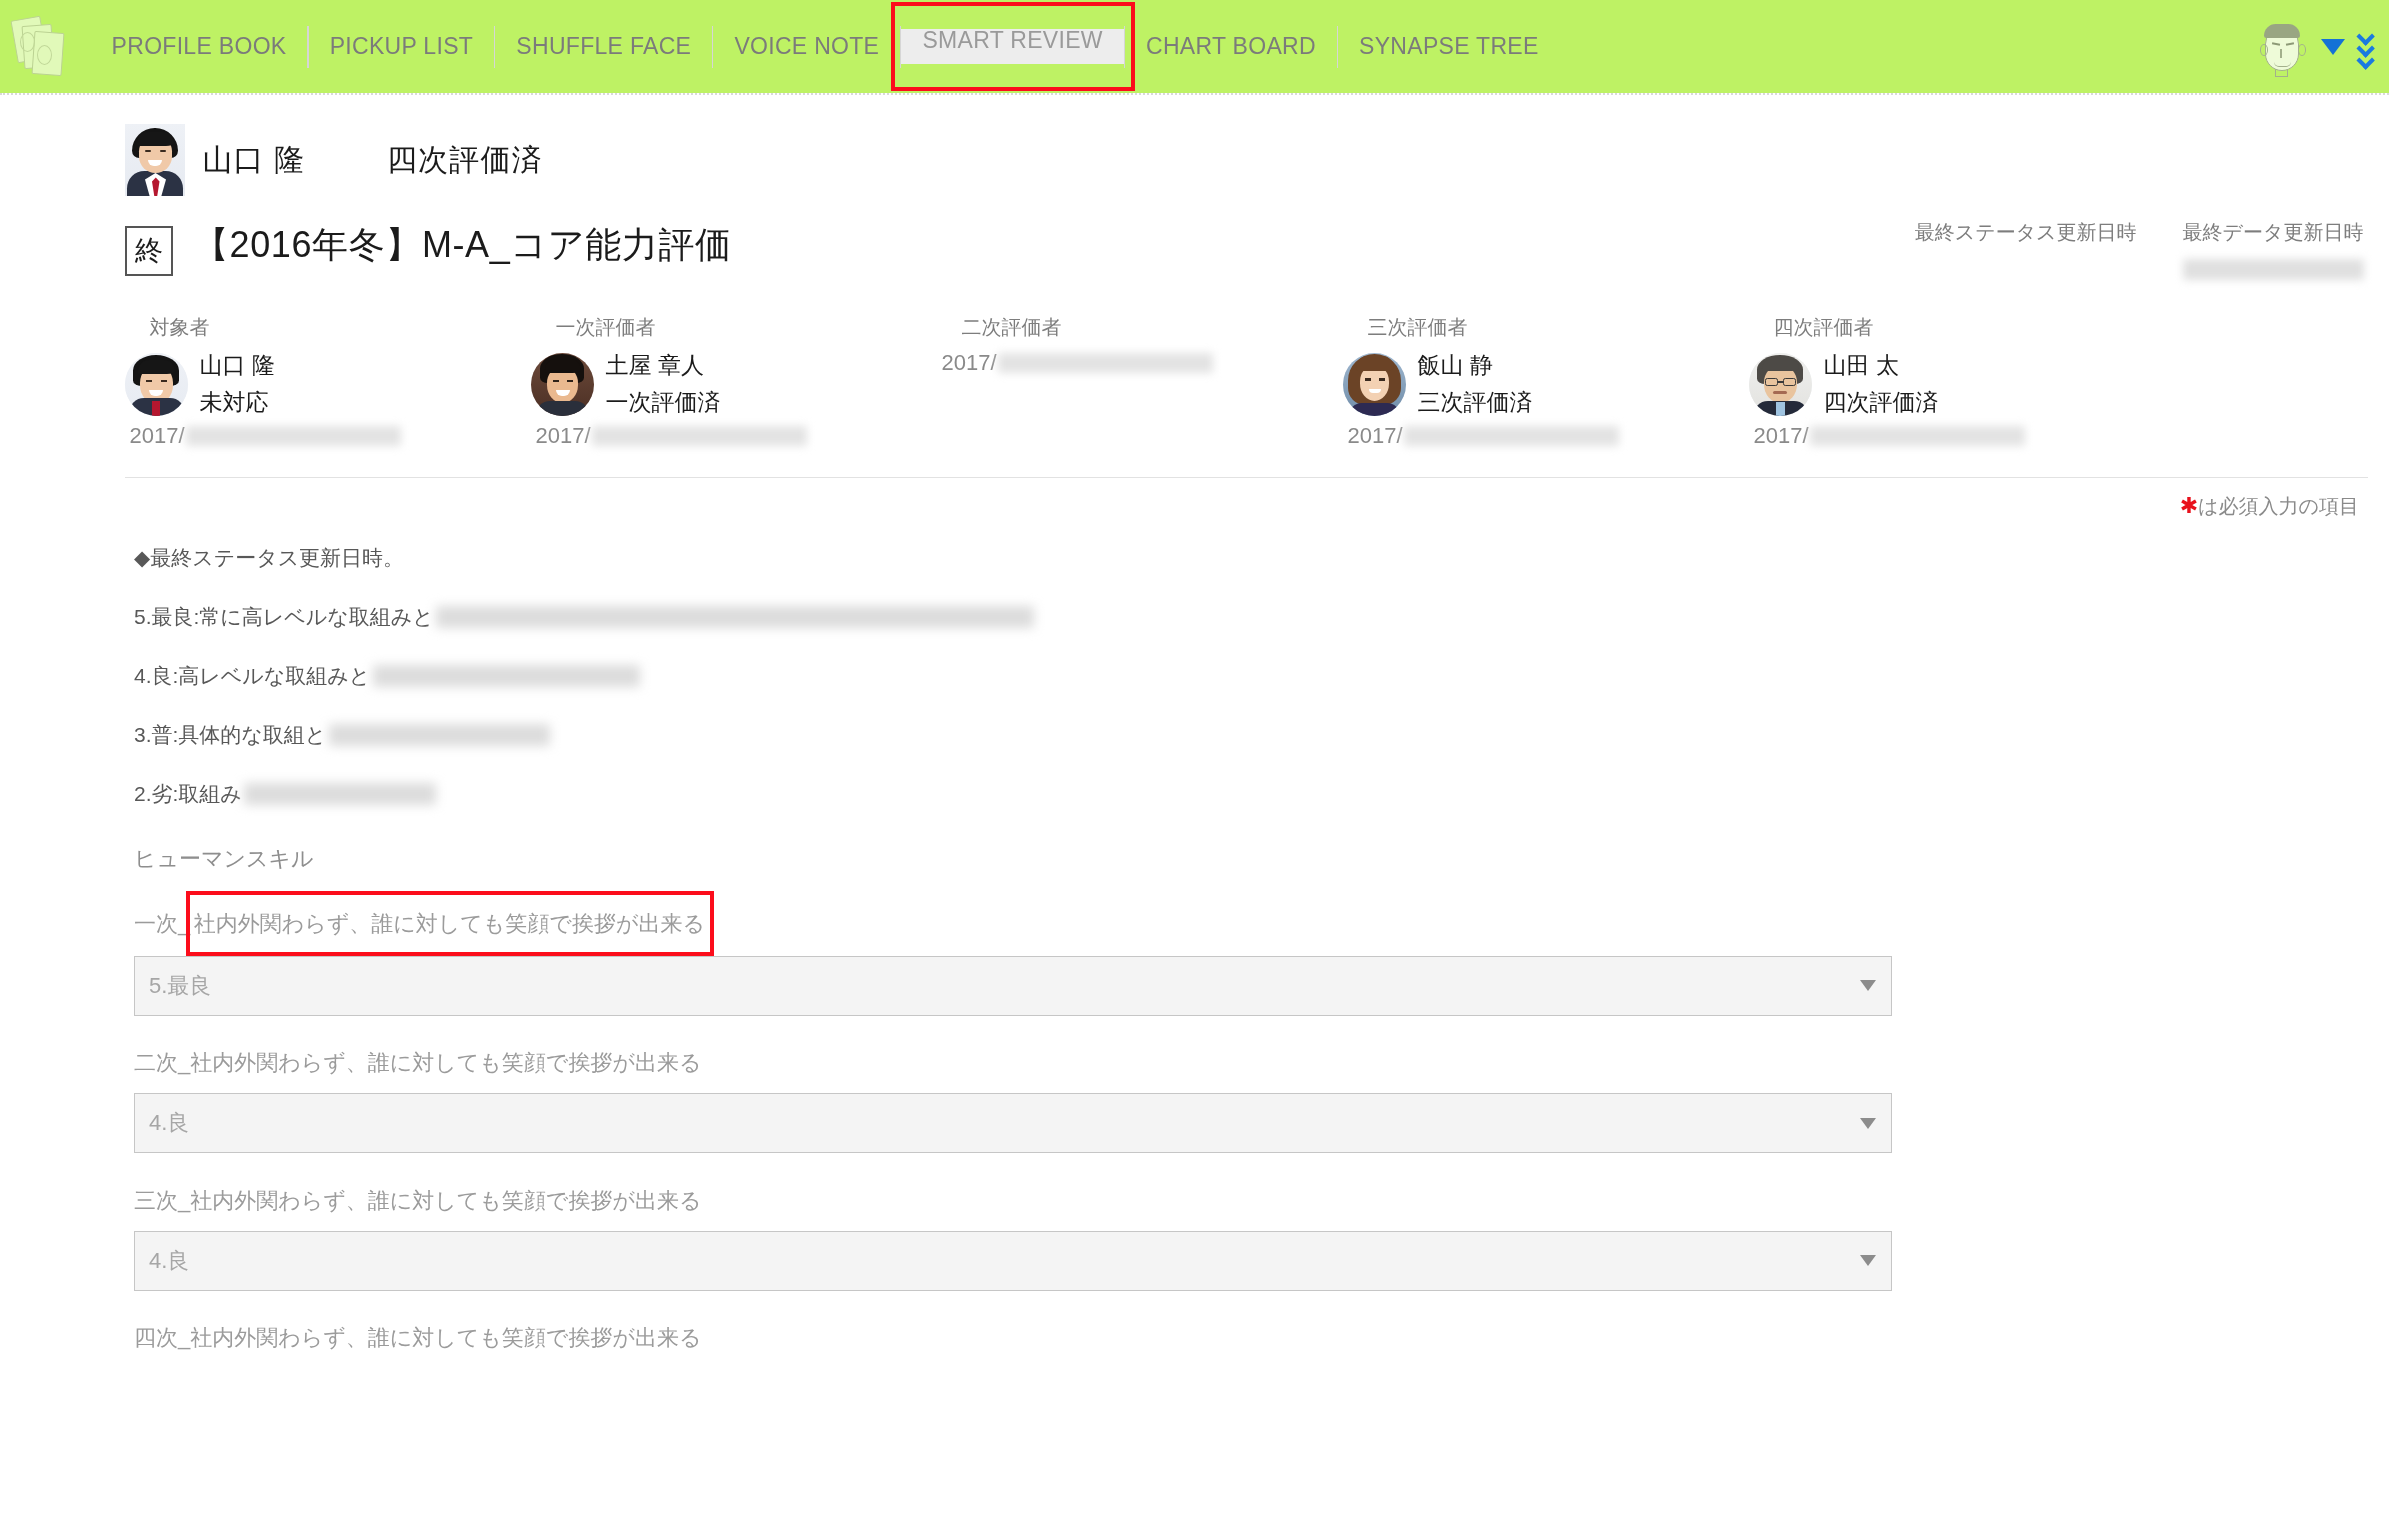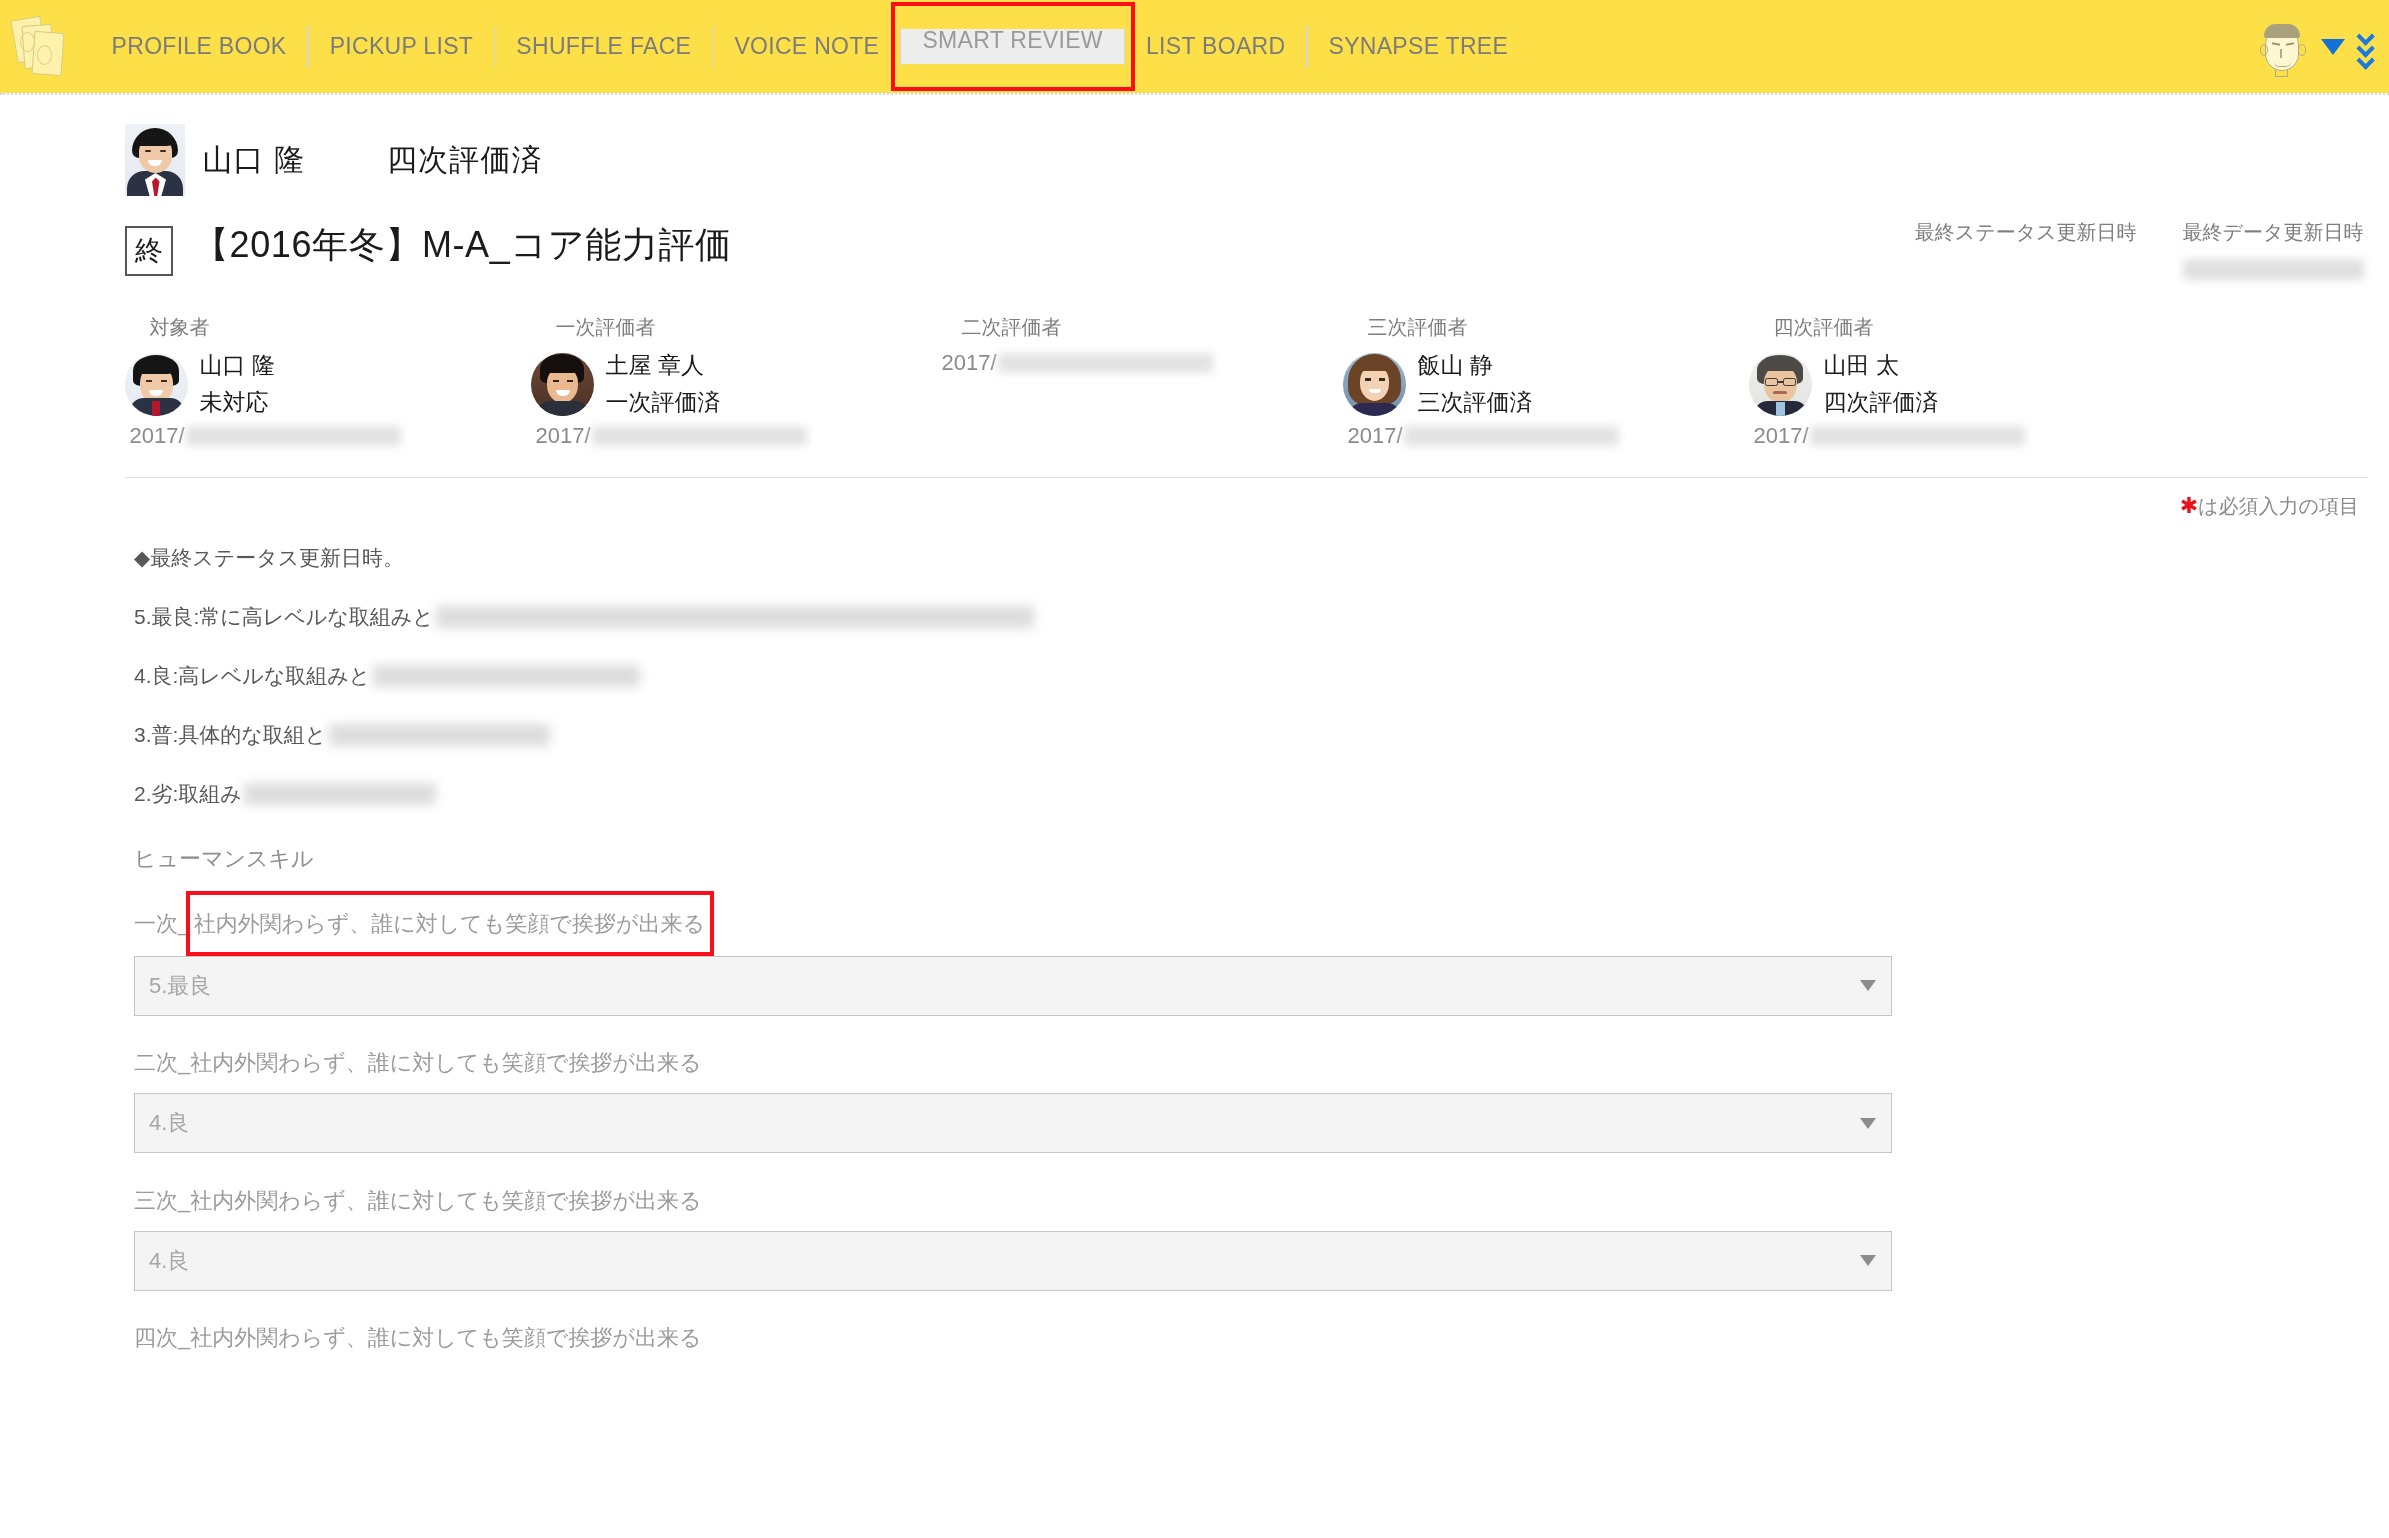--- a/index.html
+++ b/index.html
@@ -13,21 +13,21 @@
     position: relative;
   }
 
   
   .topnav {
     height: 93px;
     display: flex;
     align-items: center;
     padding: 0 0 0 11.6px;
     position: relative;
-    background: #fde047;
+    background: #bef264;
   }
   .logo {
     width: 64px; height: 69px;
     margin-right: 15px;
     position: relative;
     flex: 0 0 auto;
     opacity: .55;
   }
   .logo .card {
     position: absolute;
@@ -325,21 +325,21 @@
     <div class="navsep"></div>
     <div class="navitem">SHUFFLE FACE</div>
     <div class="navsep"></div>
     <div class="navitem">VOICE NOTE</div>
     <div class="navsep"></div>
     <div class="active-wrap">
       <div class="redbox nav"></div>
       <div class="navitem active">SMART REVIEW</div>
     </div>
     <div class="navsep"></div>
-    <div class="navitem">LIST BOARD</div>
+    <div class="navitem">CHART BOARD</div>
     <div class="navsep"></div>
     <div class="navitem">SYNAPSE TREE</div>
   </div>
 
   <div class="user-area">
     <div class="user-face">
       <div class="head"></div>
         <div class="hair"></div>
       <div class="ear-l"></div>
         <div class="ear-r"></div>

